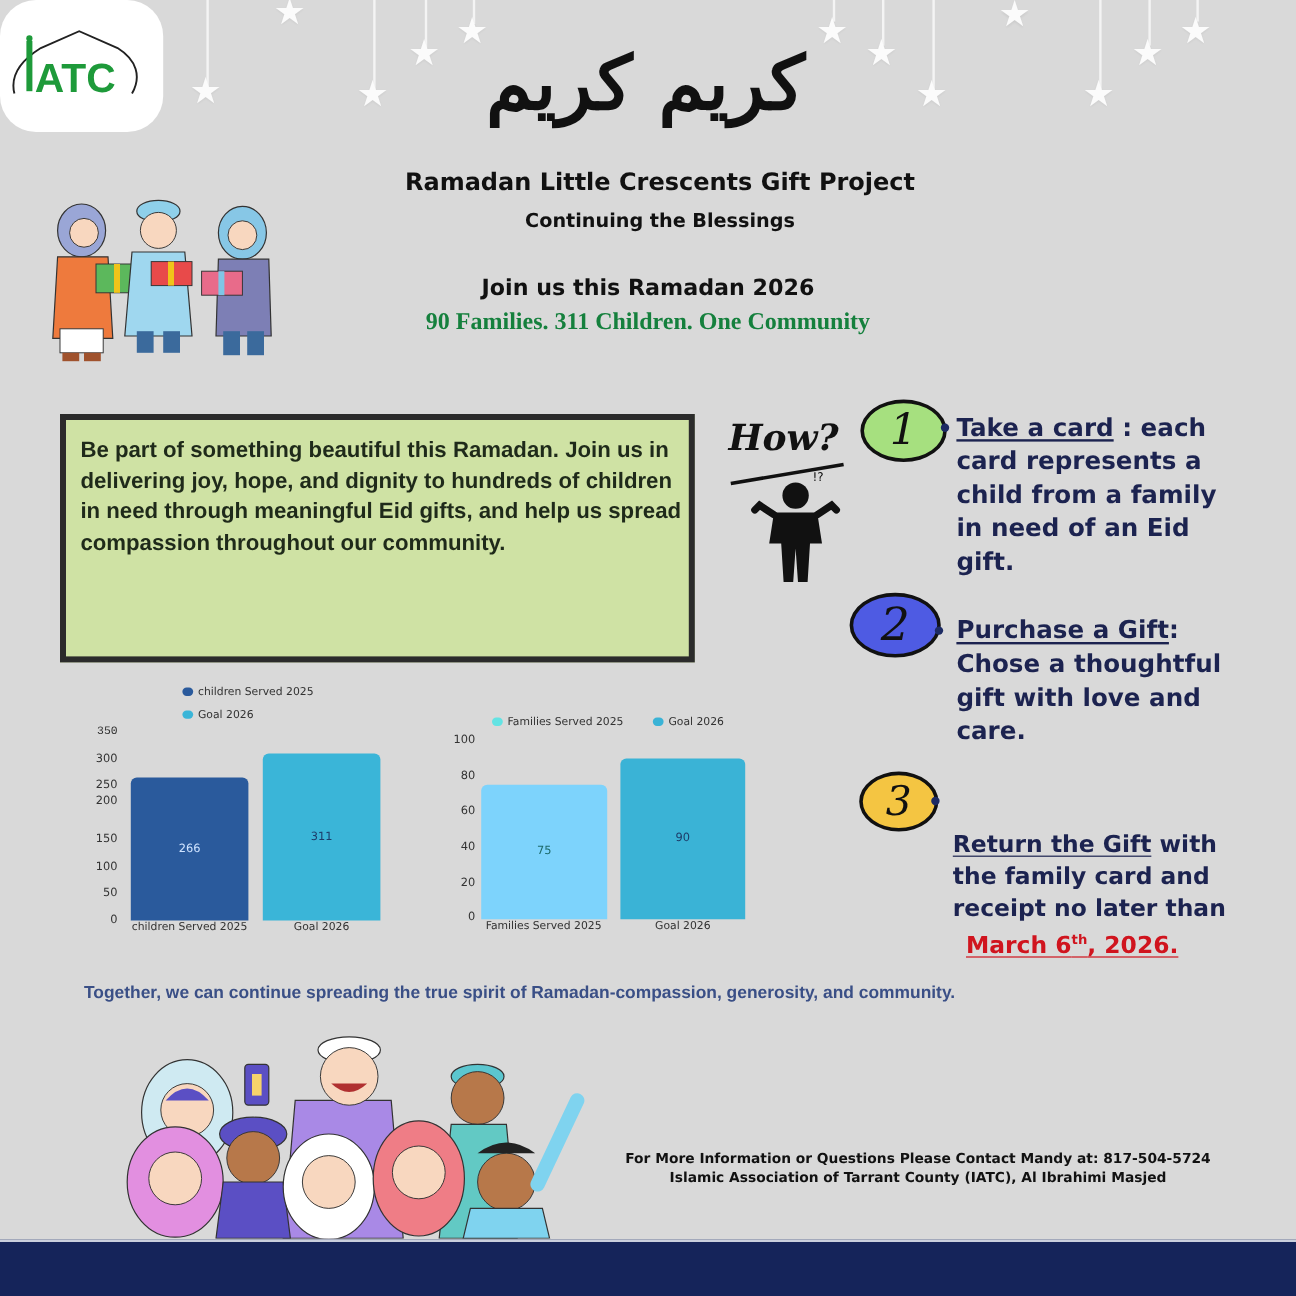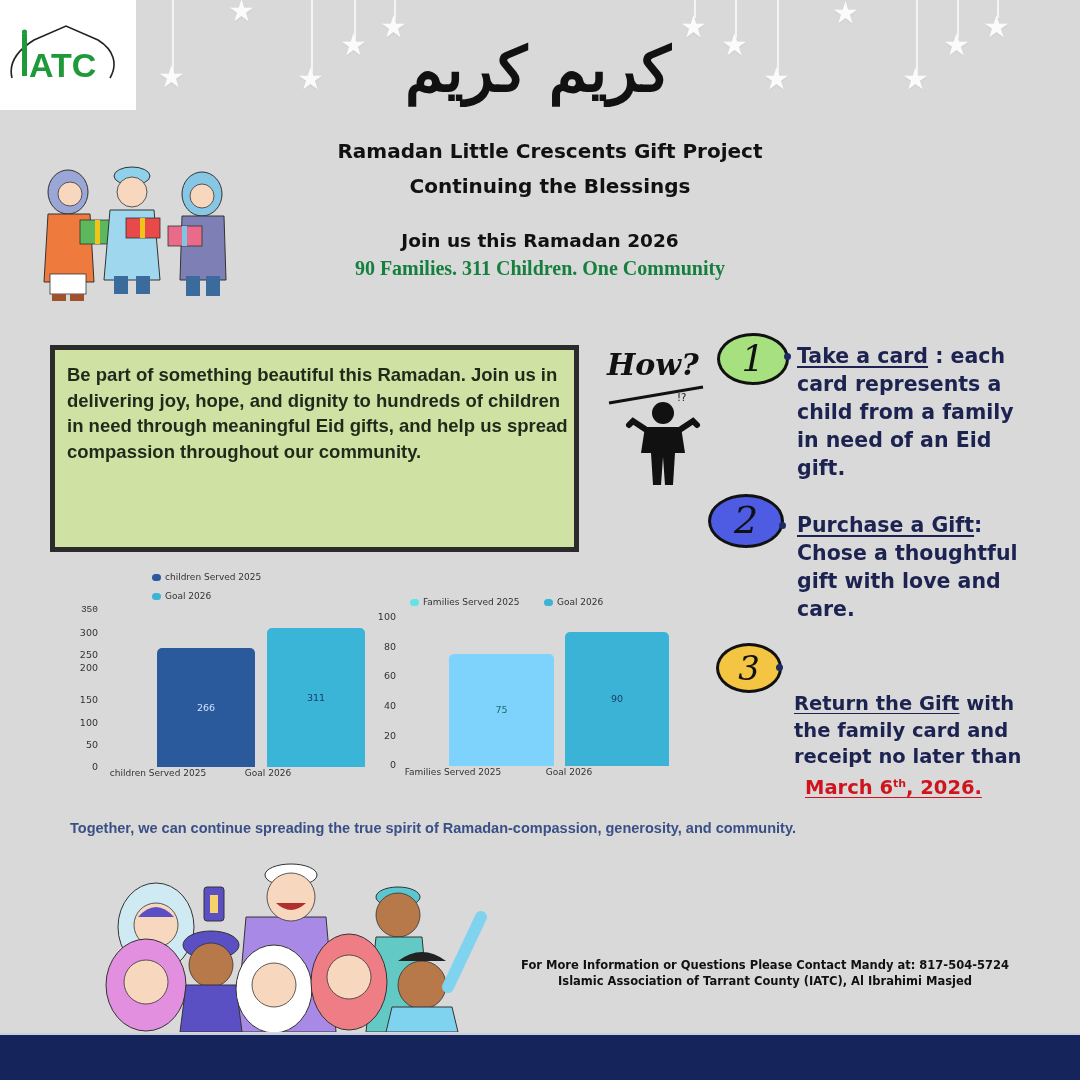--- a/index.html
+++ b/index.html
@@ -8,20 +8,21 @@
     background: #d9d9d9;
     font-family: "DejaVu Sans", sans-serif;
     position: relative;
     color: #111;
   }
 
   
   .logo-box {
     position: absolute; left: 0; top: 0; width: 136px; height: 110px;
     background: #ffffff;
+    border-radius: 30px;
   }
   .logo-box svg { position: absolute; left: 6px; top: 22px; }
 
   
   .star-wrap { position: absolute; width: 30px; }
   .star-line { position: absolute; left: 14px; top: 0; width: 1.5px; background: #f4f4f4; }
   .star { position: absolute; left: 0; font-size: 30px; line-height: 30px; color: #fbfbfb; text-shadow: 0 1px 2px rgba(0,0,0,0.06); }
 
   
   .calli {
@@ -29,21 +30,21 @@
     font-family: "DejaVu Serif", serif; font-size: 62px; font-weight: bold;
     text-align: center; line-height: 96px; color: #111; direction: rtl;
     letter-spacing: 2px;
   }
 
   .title {
     position: absolute; left: 180px; width: 740px; text-align: center;
     font-family: "DejaVu Sans", sans-serif; font-weight: bold; color: #111;
   }
   .title1 { top: 139px; font-size: 20px; }
-  .title2 { top: 174px; font-size: 20px; }
+  .title2 { top: 174px; font-size: 16px; }
   .sub1 { position: absolute; top: 230px; left: 240px; width: 600px; text-align: center; font-weight: bold; font-size: 18.5px; color: #111; }
   .sub2 { position: absolute; top: 257px; left: 240px; width: 600px; text-align: center; font-weight: bold; font-size: 20px; color: #15803d; font-family: Liberation Serif, serif; }
 
   
   .kids-top { position: absolute; left: 40px; top: 164px; width: 190px; height: 142px; }
 
   
   .green-box {
     position: absolute; left: 50px; top: 345px; width: 529px; height: 207px;
     background: #cfe2a4; border: 5px solid #2b2b2b;
@@ -69,21 +70,21 @@
   }
   .u { text-decoration: underline; text-underline-offset: 3px; }
   .red { color: #d0141e; }
   sup { font-size: 11px; }
 
   
   .chart { position: absolute; font-family: "DejaVu Sans", sans-serif; color: #333; }
   .legend-item { position: absolute; font-size: 9px; white-space: nowrap; }
   .legend-dot { display: inline-block; width: 9px; height: 7px; border-radius: 4px; margin-right: 4px; vertical-align: middle; }
   .ytick { position: absolute; font-size: 9.5px; text-align: right; width: 30px; }
-  .bar { position: absolute; border-radius: 5px 5px 0 0; margin-left: 48px; }
+  .bar { position: absolute; border-radius: 5px 5px 0 0; }
   .bar-label { position: absolute; width: 100%; text-align: center; font-size: 9.5px; }
   .xlabel { position: absolute; font-size: 9px; text-align: center; white-space: nowrap; }
 
   .together {
     position: absolute; left: 70px; top: 820px; width: 940px;
     font-family: "Liberation Sans", sans-serif; font-weight: bold; font-size: 14.5px; color: #3a4f86;
   }
 
   .kids-bottom { position: absolute; left: 86px; top: 857px; width: 402px; height: 175px; }
 

